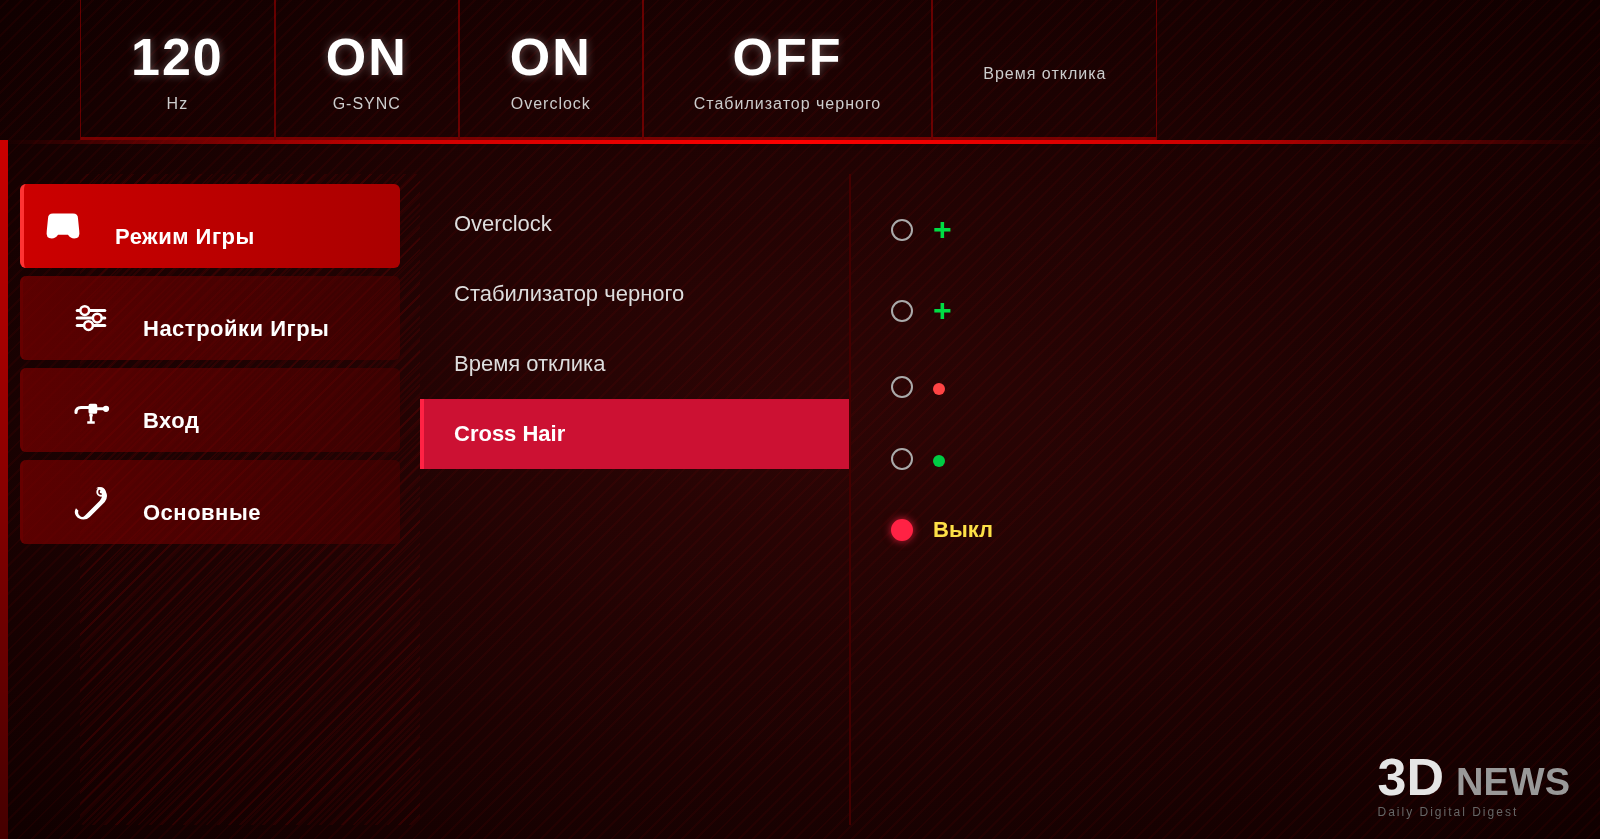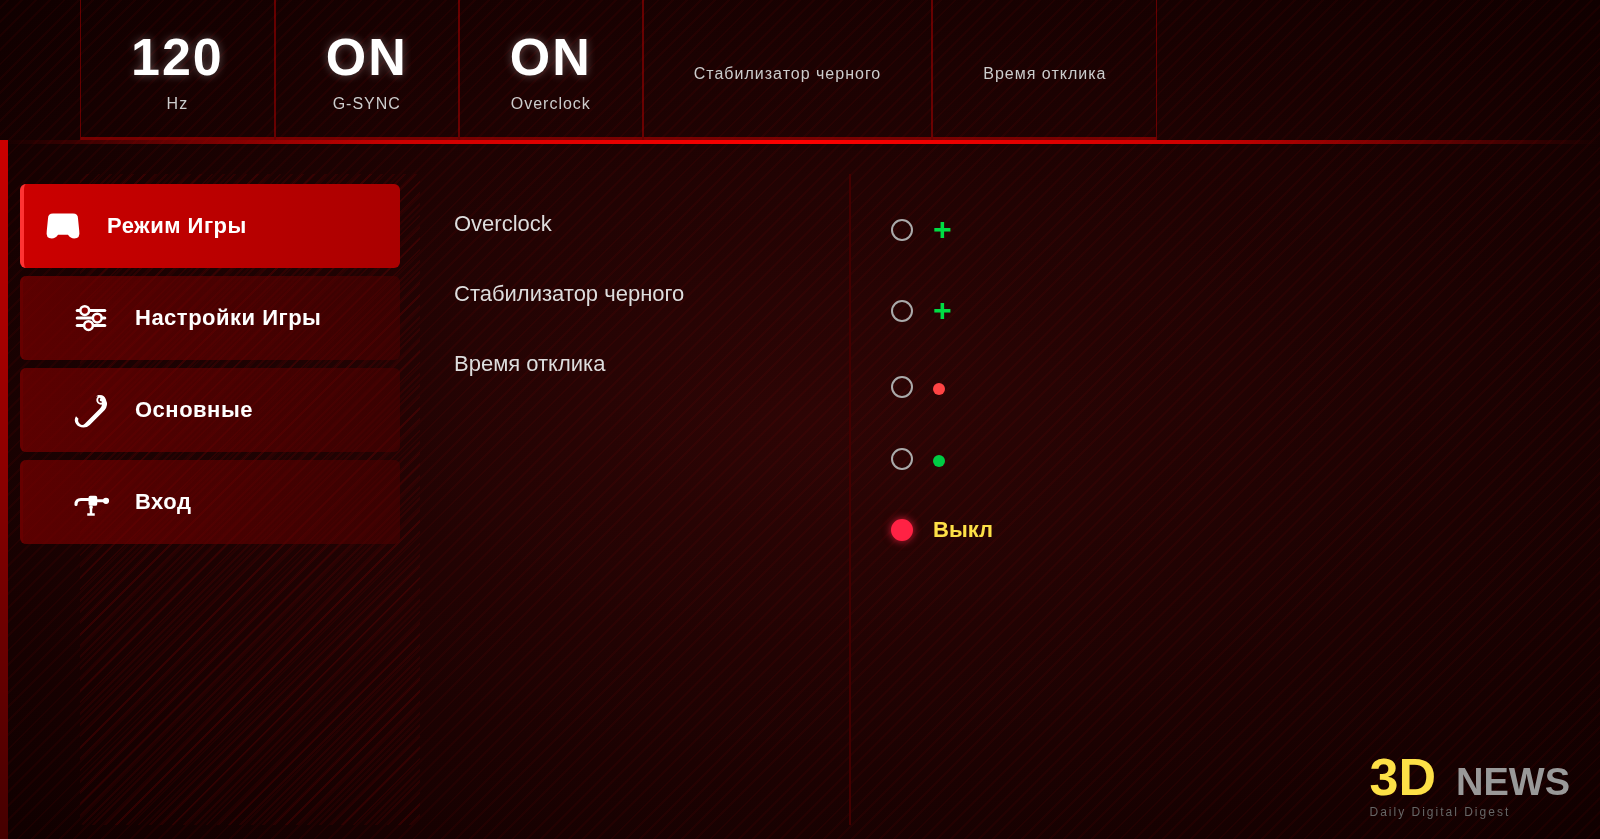--- a/index.html
+++ b/index.html
@@ -118,22 +118,22 @@
         transparent,
         transparent 6px,
         rgba(255,0,0,0.08) 6px,
         rgba(255,0,0,0.08) 8px
       );
       border-radius: 4px;
     }
 
     .sidebar-item {
       display: flex;
-      align-items: center;
-      gap: 20px;
+      align-items: flex-end;
+      gap: 28px;
       padding: 18px 20px 18px 15px;
       border-radius: 6px;
       cursor: pointer;
       position: relative;
       z-index: 1;
     }
 
     .sidebar-item.active {
       background: linear-gradient(to right, #cc0000, #aa0000);
       border-left: 4px solid #ff3333;
@@ -269,20 +269,21 @@
   </div>
   <div class="top-stat">
     <span class="top-stat-value">ON</span>
     <span class="top-stat-label">G-SYNC</span>
   </div>
   <div class="top-stat">
     <span class="top-stat-value">ON</span>
     <span class="top-stat-label">Overclock</span>
   </div>
   <div class="top-stat">
+    <span class="top-stat-value">OFF</span>
     <span class="top-stat-label">Стабилизатор черного</span>
   </div>
   <div class="top-stat">
     <span class="top-stat-label">Время отклика</span>
   </div>
 </div>
 
 <div class="top-divider"></div>
 
 <div class="main-content">
@@ -316,51 +317,52 @@
         </svg>
       </div>
       <span class="sidebar-label">Настройки Игры</span>
     </div>
 
 
     <div class="sidebar-item">
       <div class="sidebar-icon">
         <svg viewBox="0 0 64 64" xmlns="http://www.w3.org/2000/svg">
 
-          <path d="M44 8 Q52 8 56 16 Q60 24 54 32 L30 56 Q26 60 20 60 Q12 60 8 54 Q4 48 8 42 L12 46 Q10 50 14 54 Q18 58 22 54 L46 30 Q52 24 48 16 Q46 10 40 10 Z" fill="white"></path>
-
-          <circle cx="48" cy="16" r="6" fill="none" stroke="white" stroke-width="3"></circle>
-          <circle cx="48" cy="16" r="2" fill="white"></circle>
-        </svg>
-      </div>
-      <span class="sidebar-label">Основные</span>
-    </div>
-
-    <div class="sidebar-item">
-      <div class="sidebar-icon">
-        <svg viewBox="0 0 64 64" xmlns="http://www.w3.org/2000/svg">
-
           <path d="M8 36 Q8 28 16 28 L28 28" fill="none" stroke="white" stroke-width="5" stroke-linecap="round"></path>
           <rect x="28" y="22" width="14" height="16" rx="3" fill="white"></rect>
           <line x1="42" y1="30" x2="56" y2="30" stroke="white" stroke-width="5" stroke-linecap="round"></line>
           <circle cx="56" cy="30" r="5" fill="white"></circle>
 
           <circle cx="32" cy="40" r="3" fill="white"></circle>
           <line x1="32" y1="40" x2="32" y2="52" stroke="white" stroke-width="4"></line>
           <line x1="26" y1="52" x2="38" y2="52" stroke="white" stroke-width="4"></line>
         </svg>
       </div>
       <span class="sidebar-label">Вход</span>
     </div>
+
+    <div class="sidebar-item">
+      <div class="sidebar-icon">
+        <svg viewBox="0 0 64 64" xmlns="http://www.w3.org/2000/svg">
+
+          <path d="M44 8 Q52 8 56 16 Q60 24 54 32 L30 56 Q26 60 20 60 Q12 60 8 54 Q4 48 8 42 L12 46 Q10 50 14 54 Q18 58 22 54 L46 30 Q52 24 48 16 Q46 10 40 10 Z" fill="white"></path>
+
+          <circle cx="48" cy="16" r="6" fill="none" stroke="white" stroke-width="3"></circle>
+          <circle cx="48" cy="16" r="2" fill="white"></circle>
+        </svg>
+      </div>
+      <span class="sidebar-label">Основные</span>
+    </div>
   </div>
 
   <div class="middle-menu">
     <div class="menu-item">Overclock</div>
     <div class="menu-item">Стабилизатор черного</div>
     <div class="menu-item">Время отклика</div>
+    <div class="menu-item selected">Cross Hair</div>
   </div>
 
   <div class="right-panel">
 
     <div class="option-row">
       <div class="option-circle"></div>
       <span class="option-value green-plus">+</span>
     </div>
 
     <div class="option-row">
@@ -384,17 +386,17 @@
 
     <div class="option-row">
       <div class="option-circle selected-red"></div>
       <span class="option-value red-text">Выкл</span>
     </div>
   </div>
 </div>
 
 <div class="watermark">
   <div style="display:flex;align-items:baseline;justify-content:flex-end;">
-    <span style="font-size:52px;font-weight:900;color:#fde047;font-family:Impact,sans-serif;line-height:1;">3D</span>
-    <span style="font-size:38px;font-weight:900;color:#999;font-family:Impact,sans-serif;line-height:1;margin-left:20px;">NEWS</span>
+    <span style="font-size:52px;font-weight:900;color:#e5e5e5;font-family:Impact,sans-serif;line-height:1;">3D</span>
+    <span style="font-size:38px;font-weight:900;color:#999;font-family:Impact,sans-serif;line-height:1;margin-left:12px;">NEWS</span>
   </div>
   <div style="font-size:12px;color:#666;letter-spacing:2px;text-align:left;margin-top:2px;">Daily Digital Digest</div>
 </div>
 
 </body></html>

